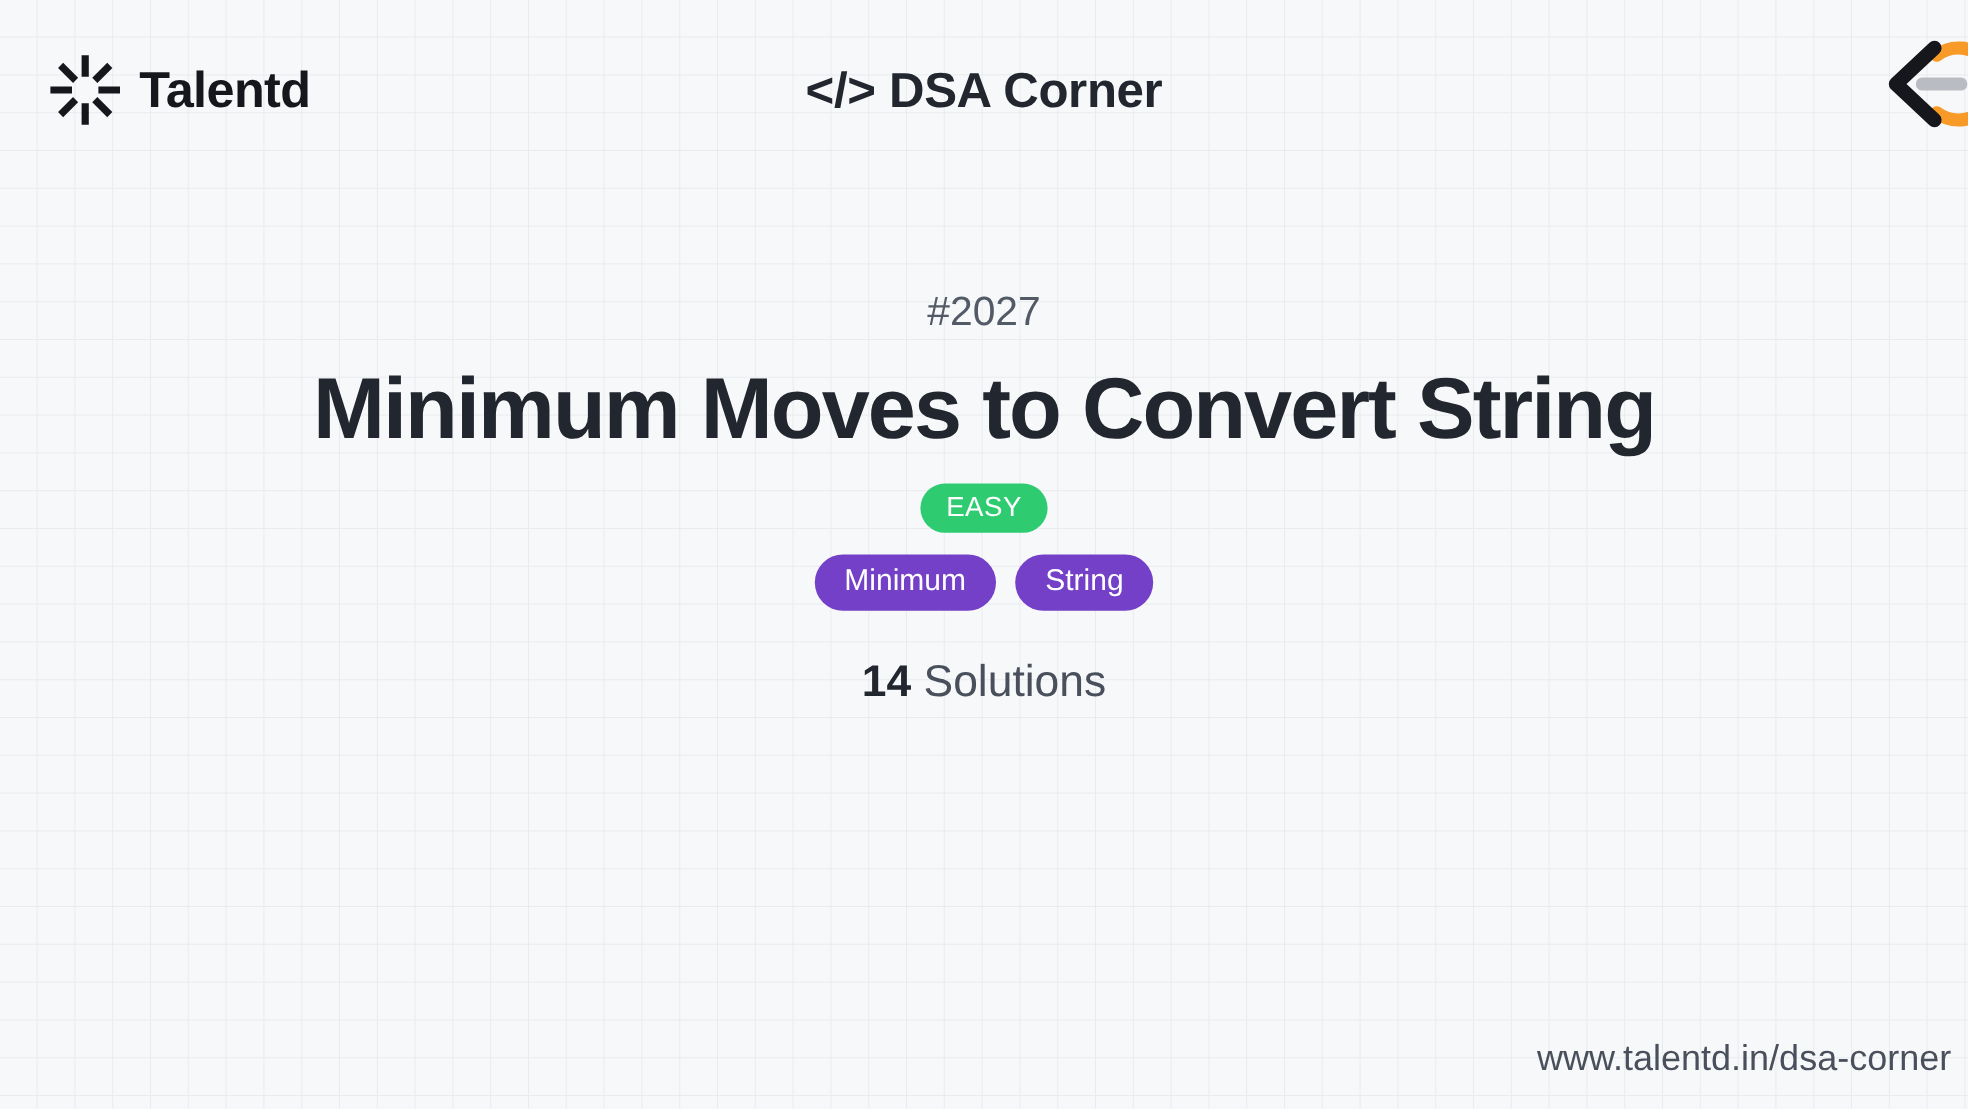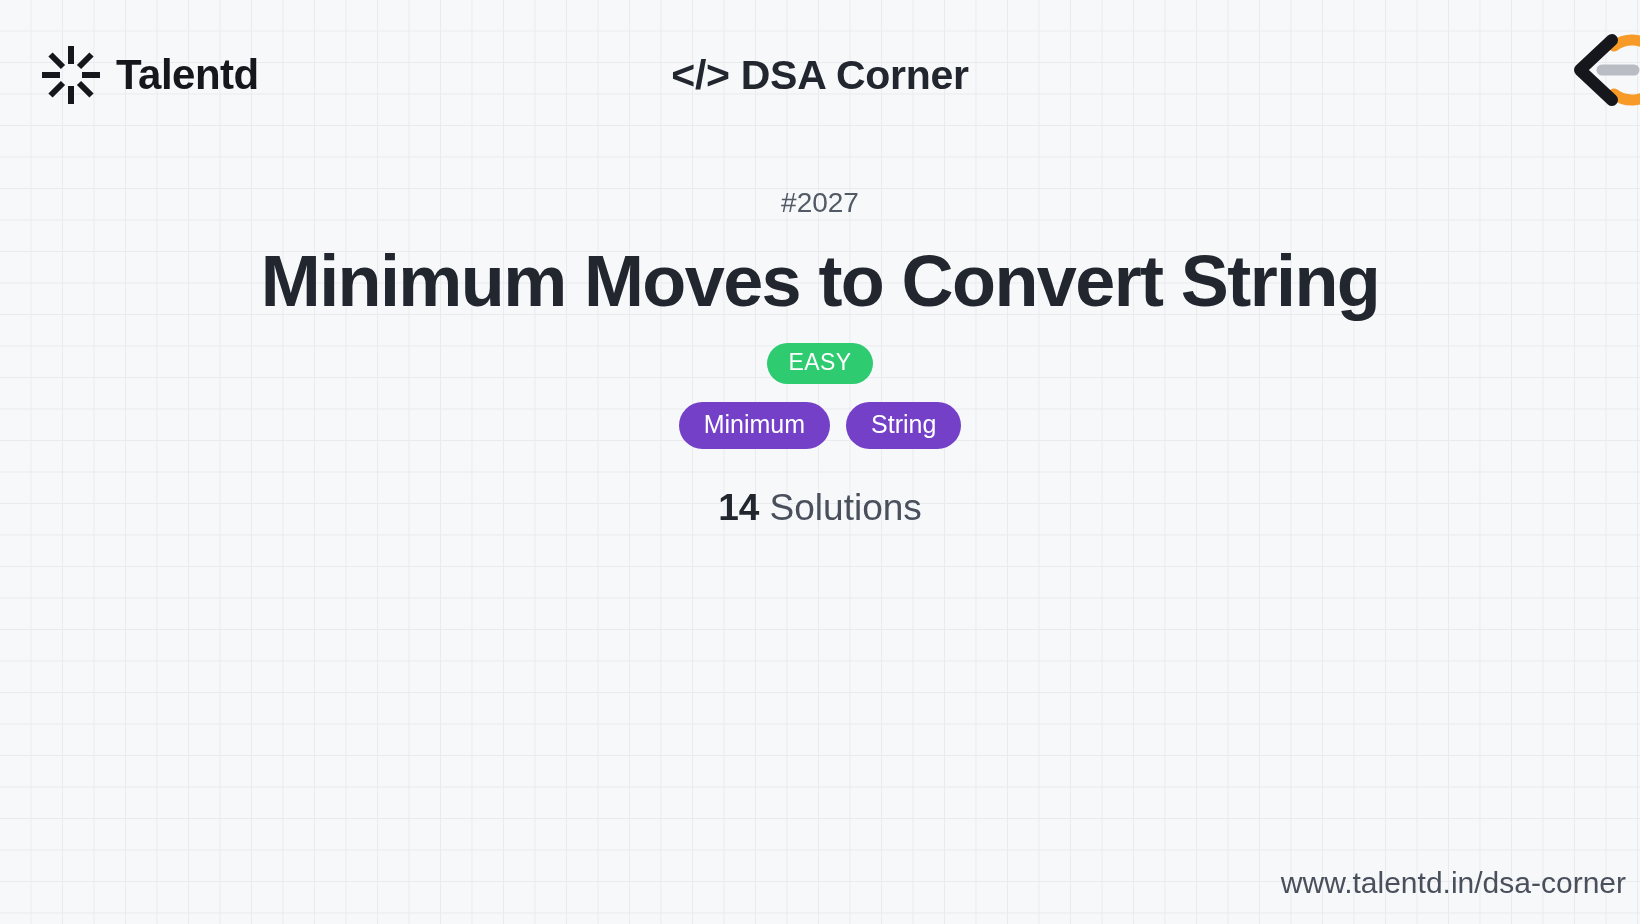--- a/index.html
+++ b/index.html
@@ -82,22 +82,22 @@
   
   .content {
     position: absolute;
     left: 0;
     top: 155px;
     width: 1640px;
     text-align: center;
   }
 
   .problem-number {
-    margin-top: 34px;
-    font-size: 28px;
+    margin-top: 88px;
+    font-size: 34px;
     color: #525a66;
     line-height: 1;
   }
 
   .problem-title {
     margin-top: 26px;
     font-size: 72px;
     font-weight: bold;
     color: #22262e;
     letter-spacing: -1.6px;

